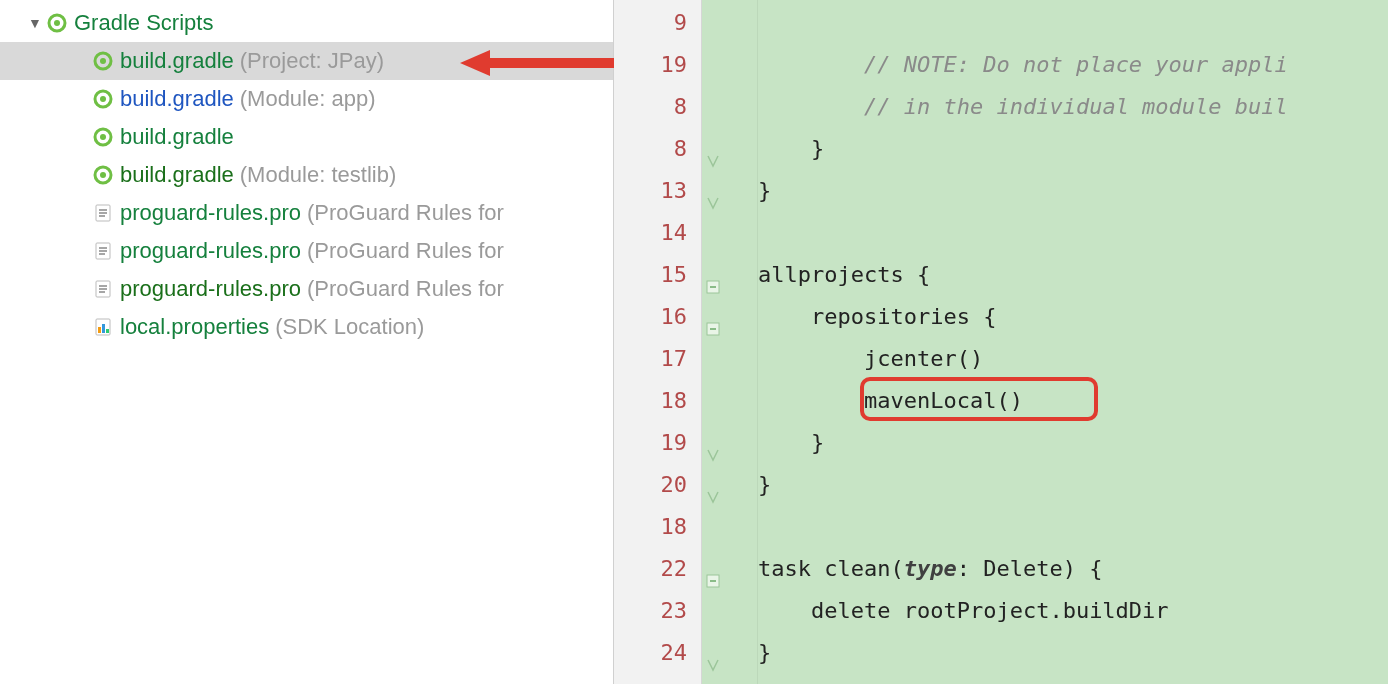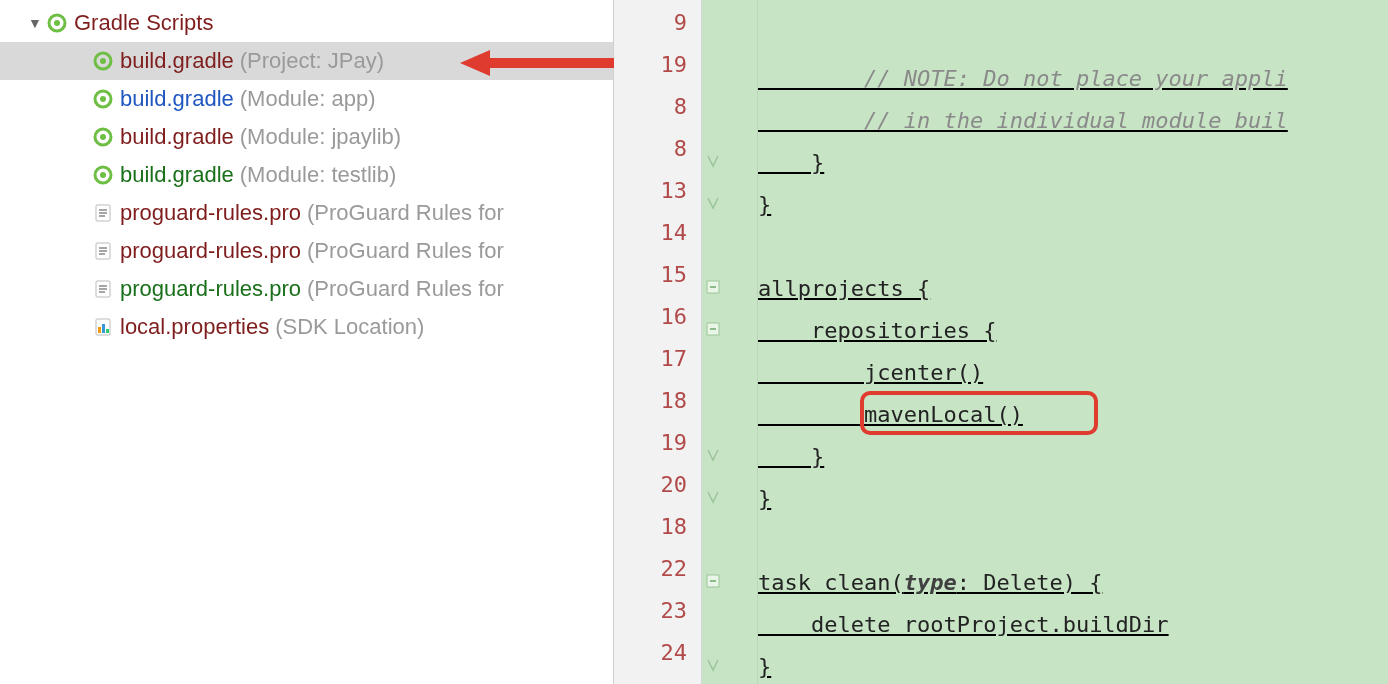--- a/index.html
+++ b/index.html
@@ -8,32 +8,32 @@
   .sidebar { width: 614px; height: 100%; border-right: 1px solid #d0d0d0; overflow: hidden; }
   .tree-root { padding-top: 4px; }
   .tree-row { display: flex; align-items: center; height: 38px; font-size: 22px; color: #222; cursor: pointer; white-space: nowrap; }
   .tree-row.selected { background: #d9d9d9; }
   .tree-row .indent1 { width: 92px; display:inline-block; }
   .disclosure { width: 14px; display:inline-block; text-align:center; color:#666; font-size:14px; margin-left:28px; margin-right:4px;}
   .file-name { }
   .file-name.gradle { color: #1a6f1a; }
   .file-name.gradle-module { color: #1f56c0; }
   .file-name.settings { color: #1f56c0; }
-  .file-name.black { color: #7f1d1d; }
+  .file-name.black { color: #15803d; }
   .file-context { color: #9a9a9a; margin-left: 6px; }
   .icon { width: 22px; height: 22px; margin-right: 6px; display:inline-flex; align-items:center; justify-content:center; }
 
   
   .arrow-annot { position: absolute; left: 460px; top: 48px; width: 160px; height: 30px; pointer-events: none; }
 
   
   .editor { flex: 1; display: flex; height: 100%; position: relative; overflow:hidden; }
   .gutter-col { width: 88px; background: #f2f2f2; border-right: 1px solid #d6d6d6; padding-top: 2px; }
   .fold-col { width: 56px; background: #c7e4c5; border-right: 1px solid #bcd8ba; padding-top: 2px; position:relative; }
-  .code-col { flex:1; background: #c7e4c5; padding-top: 16px; font-family: Menlo, Consolas, monospace; white-space: pre; overflow:hidden;text-decoration:underline; }
+  .code-col { flex:1; background: #c7e4c5; padding-top: 2px; font-family: Menlo, Consolas, monospace; white-space: pre; overflow:hidden; }
   .ln-row, .fold-row, .code-row { height: 42px; line-height: 42px; }
   .ln-row { color: #b24a4a; font-size: 22px; text-align: right; padding-right: 14px; font-family: Menlo, Consolas, monospace; }
   .code-row { font-size: 22px; color: #222; padding-left: 0; position:relative;}
   .code-comment { color: #8a8a8a; font-style: italic; }
   .code-keyword { color: #404040; font-weight: bold; font-style: italic;}
   .fold-row { position: relative; }
   .fold-marker { position:absolute; left:4px; top:14px; width:14px; height:14px; }
   .highlight-box { position:absolute; border:4px solid #e03b2f; border-radius:10px; pointer-events:none; z-index:5;}
 </style>
 </head>
@@ -77,21 +77,20 @@
           </div>
           <div class="tree-row">
             <span class="indent1"></span>
             <span class="icon">
               <svg viewBox="0 0 20 20" width="20" height="20">
                 <circle cx="10" cy="10" r="8" fill="none" stroke="#6fbf44" stroke-width="3"></circle>
                 <circle cx="10" cy="10" r="3" fill="#6fbf44"></circle>
               </svg>
             </span>
             <span class="file-name black">build.gradle</span>
-            <span class="file-context">(Module: jpaylib)</span>
           </div>
           <div class="tree-row">
             <span class="indent1"></span>
             <span class="icon">
               <svg viewBox="0 0 20 20" width="20" height="20">
                 <circle cx="10" cy="10" r="8" fill="none" stroke="#6fbf44" stroke-width="3"></circle>
                 <circle cx="10" cy="10" r="3" fill="#6fbf44"></circle>
               </svg>
             </span>
             <span class="file-name gradle">build.gradle</span>

